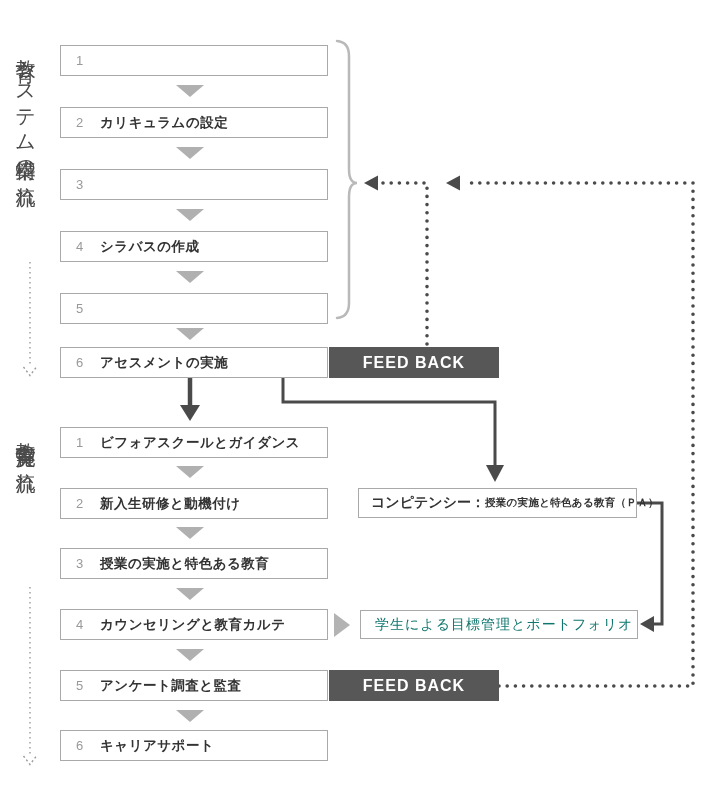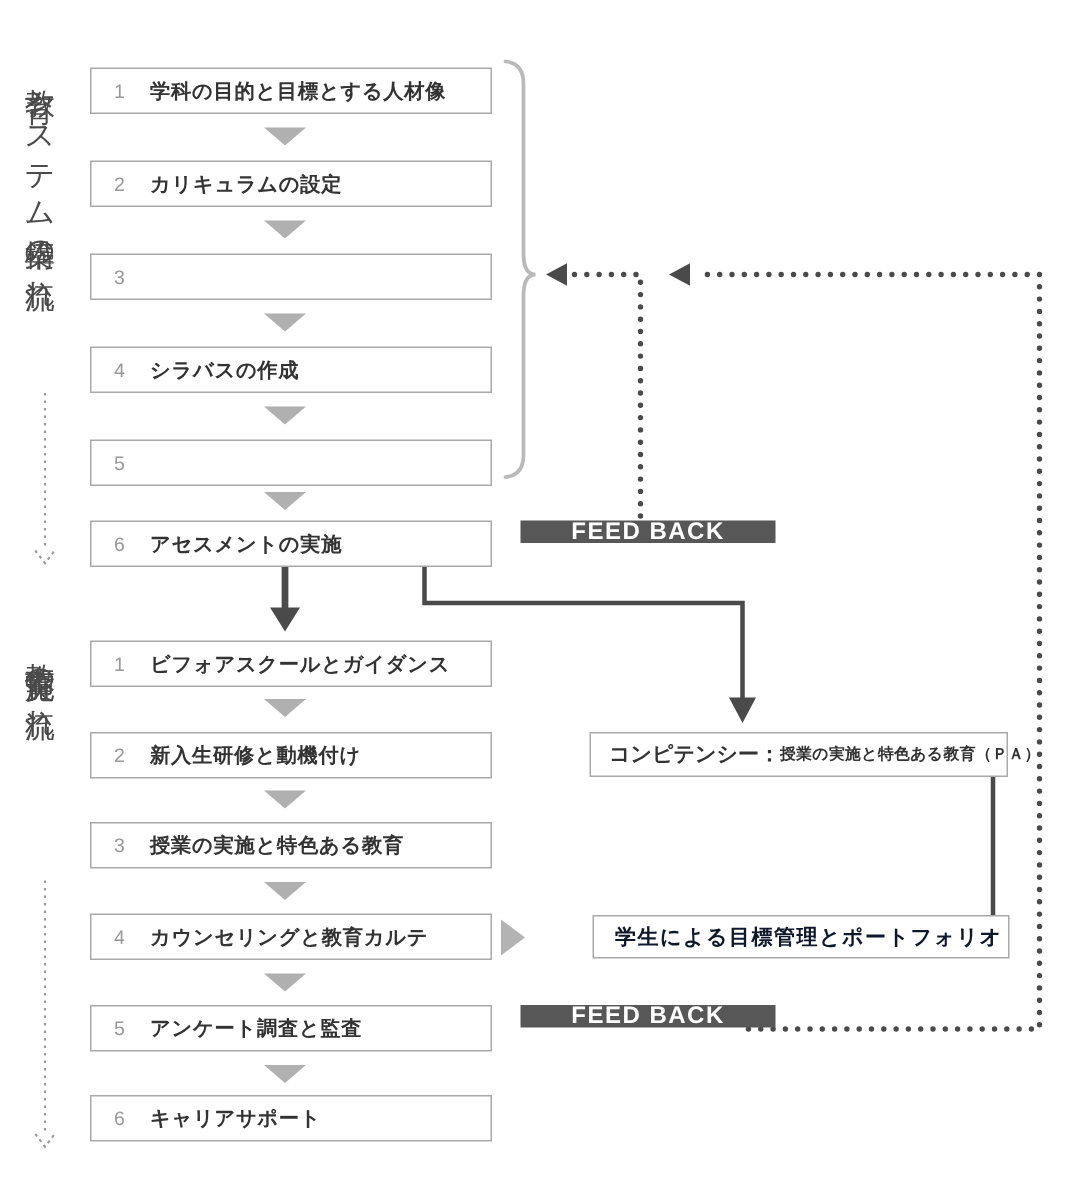--- a/index.html
+++ b/index.html
@@ -19,35 +19,35 @@
   .step {
     position:absolute; left:60px; width:268px; height:31px;
     background:#ffffff; border:1.5px solid #a9a9a9; box-sizing:border-box;
     display:flex; align-items:center;
   }
   .step .num  { flex:none; margin-left:15px; width:15px; font-size:13px; color:#999999; }
   .step .lbl  { margin-left:9px; font-size:13.5px; font-weight:bold; color:#333333;
                 letter-spacing:0.5px; white-space:nowrap; }
 
   .feedback {
-    position:absolute; left:347px; width:170px; height:15px;
+    position:absolute; left:329px; width:170px; height:31px;
     background:#575757; color:#ffffff;
     display:flex; align-items:center; justify-content:center;
     font-size:16px; font-weight:bold; letter-spacing:1px; white-space:nowrap;
   }
 
   .sidebox {
     position:absolute; background:#ffffff; border:1.5px solid #a9a9a9;
-    box-sizing:border-box; display:flex; align-items:center; white-space:nowrap;margin-left:35px;
+    box-sizing:border-box; display:flex; align-items:center; white-space:nowrap;
   }
   #competency-box { left:358px; top:488px; width:279px; height:30px; }
   #competency-box .title { margin-left:12px; font-size:14px; font-weight:bold; color:#333333; }
   #competency-box .sub   { font-size:10.5px; font-weight:bold; color:#333333; letter-spacing:0.3px; }
   #portfolio-box  { left:360px; top:610px; width:278px; height:29px; }
-  #portfolio-box .title  { margin-left:14px; font-size:14px; font-weight:bold; color:#0f172a;
+  #portfolio-box .title  { margin-left:14px; font-size:14px; font-weight:normal; color:#0f766e;
                            letter-spacing:1px; }
 </style>
 </head>
 <body>
 
 <div id="canvas">
 
   <svg id="connectors" viewBox="0 0 716 796" xmlns="http://www.w3.org/2000/svg">
 
     <path d="M337 41 Q349 42 349 56 L349 169 Q349 183 357 183 Q349 183 349 197 L349 303 Q349 317 337 318" fill="none" stroke="#b9b9b9" stroke-width="2.5" stroke-linecap="round"></path>
@@ -85,21 +85,20 @@
     <path d="M23.5 367 L30 375.5 L36.5 367" fill="none" stroke="#9a9a9a" stroke-width="1.4" stroke-dasharray="2 2.6"></path>
     <path d="M30 587 L30 755" fill="none" stroke="#9a9a9a" stroke-width="1.4" stroke-dasharray="1.6 3.4"></path>
     <path d="M23.5 756 L30 764.5 L36.5 756" fill="none" stroke="#9a9a9a" stroke-width="1.4" stroke-dasharray="2 2.6"></path>
   </svg>
 
   <div class="vlabel" style="top:44px;">教育システム構築の流れ</div>
   <div class="vlabel" style="top:427px;">教育実施の流れ</div>
 
   <div class="step" style="top:45px;">
     <span class="num">1</span>
-    <span class="lbl">学科の目的と目標とする人材像</span>
   </div>
   <div class="step" style="top:107px;">
     <span class="num">2</span>
     <span class="lbl">カリキュラムの設定</span>
   </div>
   <div class="step" style="top:169px;">
     <span class="num">3</span>
   </div>
   <div class="step" style="top:231px;">
     <span class="num">4</span>

